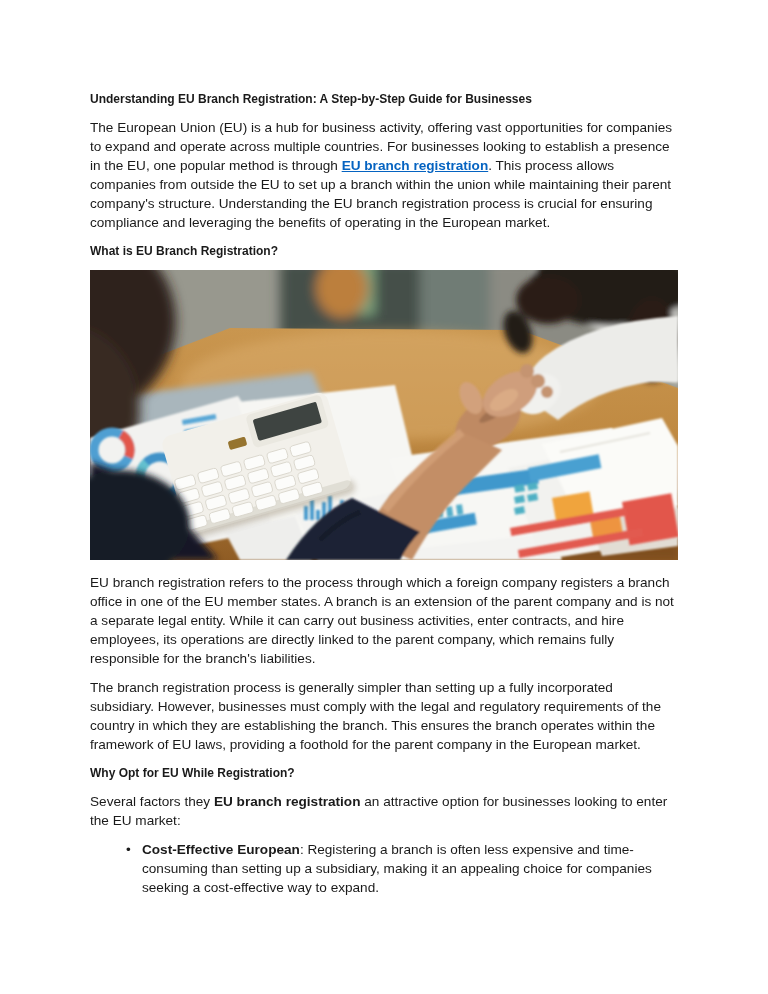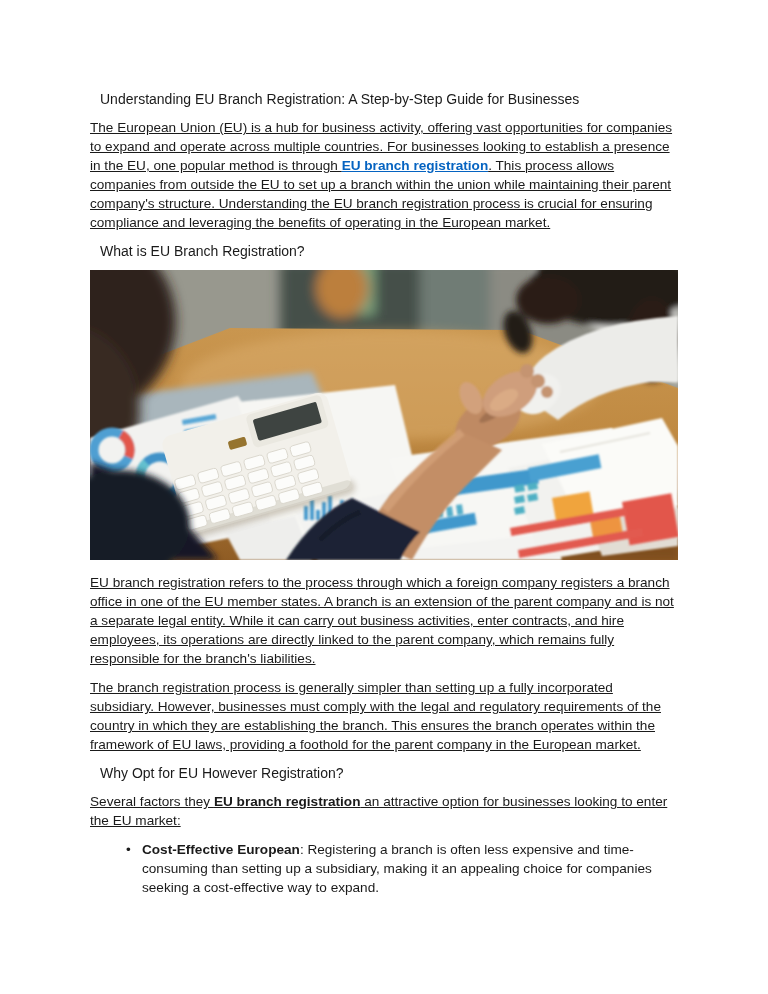--- a/index.html
+++ b/index.html
@@ -2,22 +2,22 @@
 <html><head>
 <meta charset="utf-8">
 <style>
   html,body{margin:0;padding:0;background:#ffffff;}
   body{
     width:768px;height:994px;overflow:hidden;
     font-family:"Liberation Sans",sans-serif;
     color:#1a1a1a;
   }
   .page{padding:90px 90px 0 90px;width:588px;}
-  h1,h2{font-size:14px;line-height:19px;font-weight:normal;margin:0 0 9px 10px;color:#1a1a1a;}
-  p{font-size:13.6px;line-height:19px;margin:0 0 10px 0;text-decoration:underline;}
+  h1,h2{font-size:12px;line-height:19px;font-weight:bold;margin:0 0 9px 0;color:#1a1a1a;}
+  p{font-size:13.6px;line-height:19px;margin:0 0 10px 0;}
   a.doclink{color:#0563c1;font-weight:bold;text-decoration:underline;cursor:pointer;}
   strong{font-weight:bold;}
   figure{margin:4px 0 13px 0;padding:0;width:588px;height:290px;}
   figure svg{display:block;}
   ul.doc-list{list-style:none;margin:0;padding:0 0 0 52px;}
   ul.doc-list li{position:relative;font-size:13.6px;line-height:19px;margin:0 0 10px 0;}
   ul.doc-list li .marker{position:absolute;left:-16px;top:0;font-size:13.6px;}
 </style>
 </head>
 <body>
@@ -210,21 +210,21 @@
           <ellipse cx="30" cy="255" rx="70" ry="55" fill="#131a28"></ellipse>
         </g>
       </g>
     </svg>
   </figure>
 
   <p>EU branch registration refers to the process through which a foreign company registers a branch office in one of the EU member states. A branch is an extension of the parent company and is not a separate legal entity. While it can carry out business activities, enter contracts, and hire employees, its operations are directly linked to the parent company, which remains fully responsible for the branch's liabilities.</p>
 
   <p>The branch registration process is generally simpler than setting up a fully incorporated subsidiary. However, businesses must comply with the legal and regulatory requirements of the country in which they are establishing the branch. This ensures the branch operates within the framework of EU laws, providing a foothold for the parent company in the European market.</p>
 
-  <h2>Why Opt for EU However Registration?</h2>
+  <h2>Why Opt for EU While Registration?</h2>
 
   <p><span>Several factors they </span><strong>EU branch registration</strong><span> an attractive option for businesses looking to enter the EU market:</span></p>
 
   <ul class="doc-list">
     <li><span class="marker">•</span><strong>Cost-Effective European</strong><span>: Registering a branch is often less expensive and time-consuming than setting up a subsidiary, making it an appealing choice for companies seeking a cost-effective way to expand.</span></li>
   </ul>
 
 </div>
 
 </body></html>

